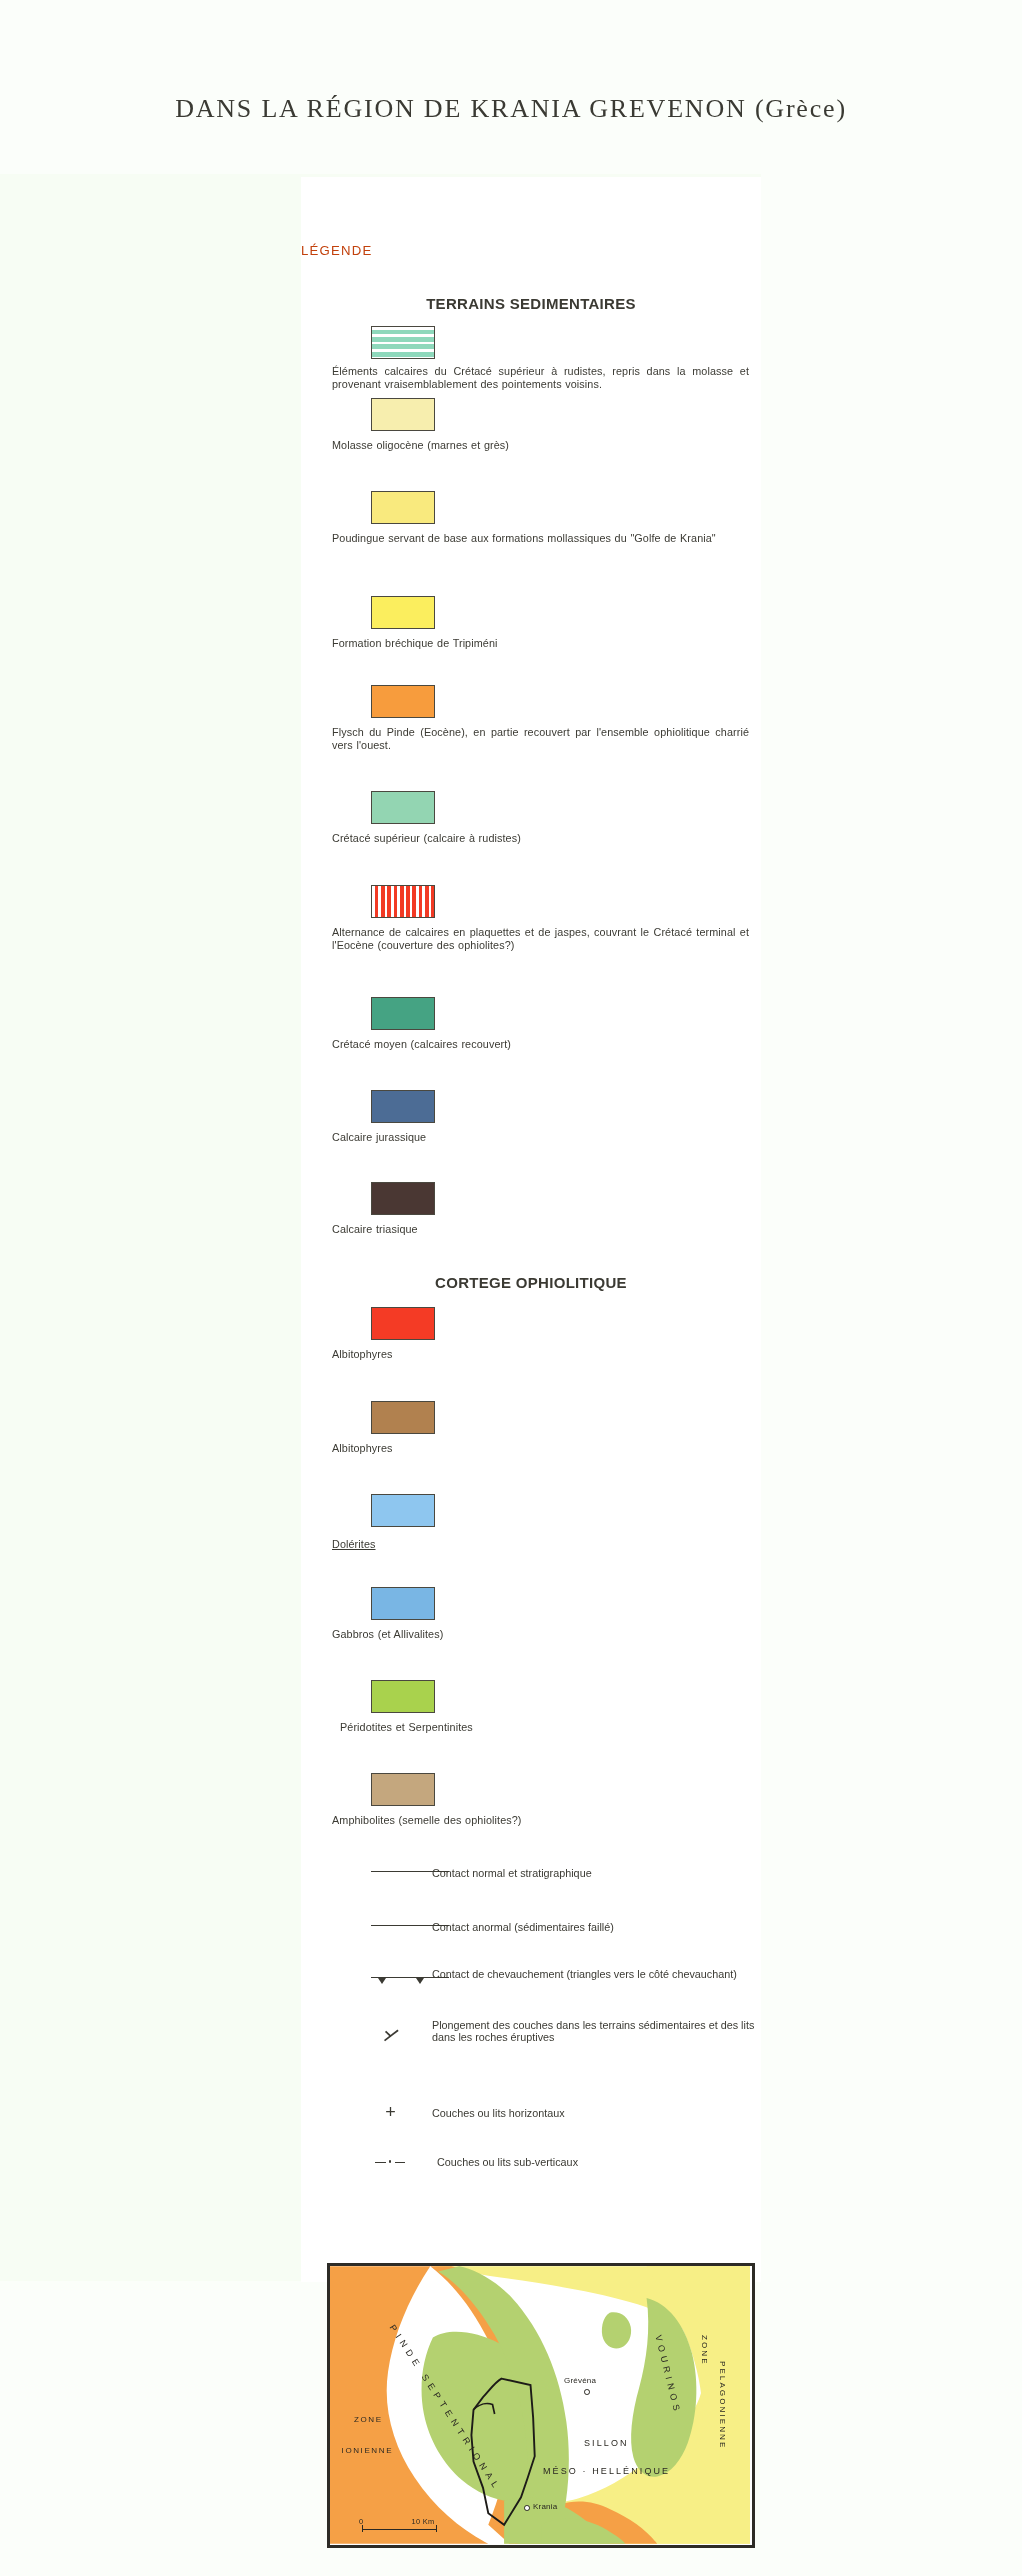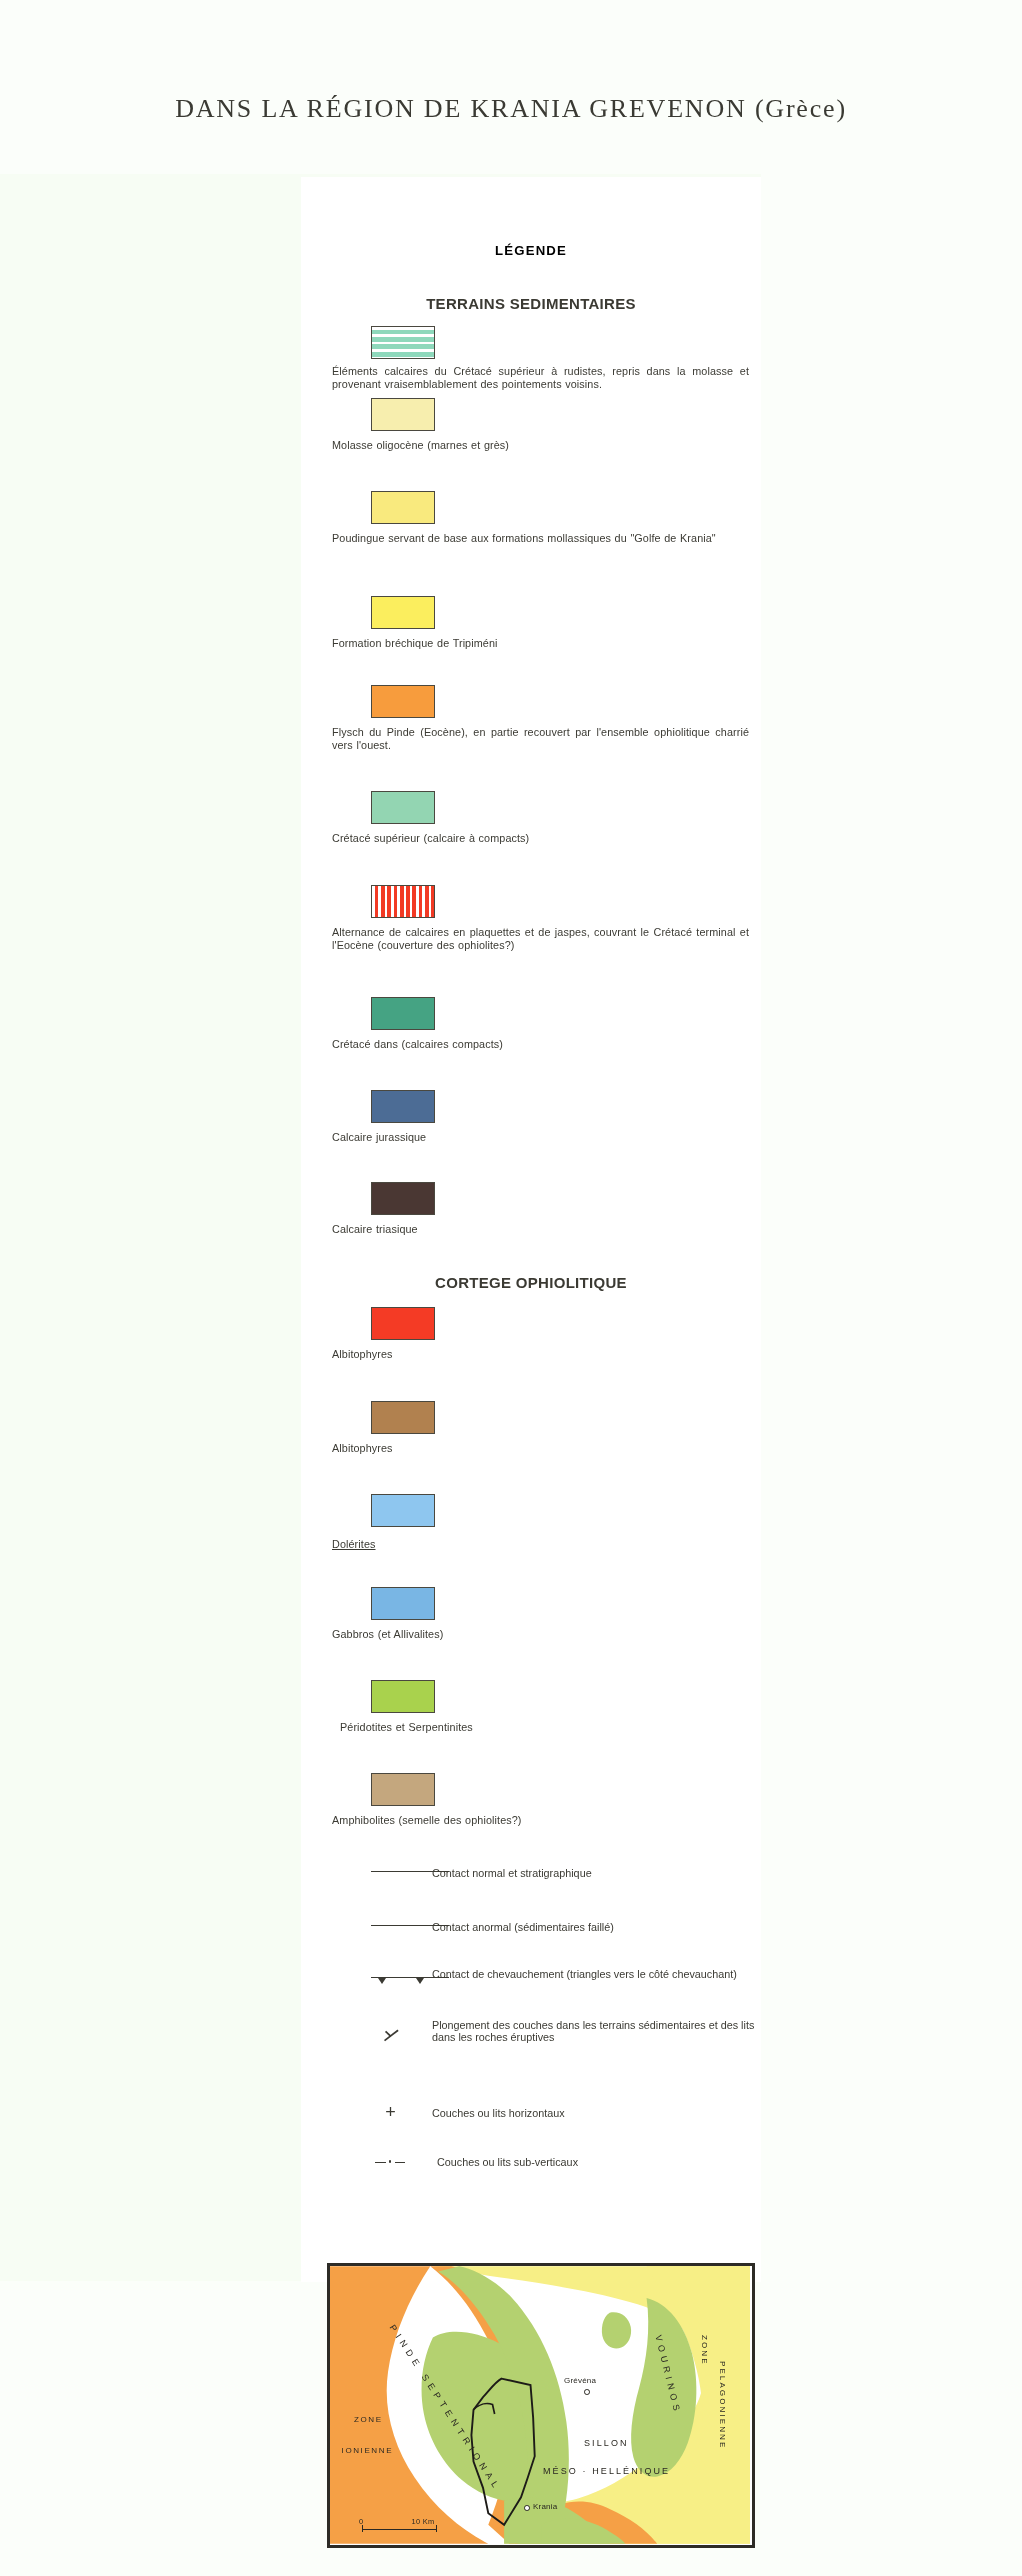--- a/index.html
+++ b/index.html
@@ -38,22 +38,22 @@
   
   #legend-panel{
     position:absolute;
     left:301px;top:177px;
     width:460px;height:2105px;
     background:#ffffff;
   }
   #legend-panel-inner{position:absolute;left:0;top:0;width:460px;height:2105px;}
 
   .legend-title{
-    position:absolute;left:0;width:460px;text-align:center;
-    font-size:13.2px;letter-spacing:1.2px;font-weight:700;color:#000000;
+    position:absolute;left:0;width:460px;
+    font-size:13.2px;letter-spacing:1.2px;font-weight:400;color:#c2410c;
   }
   .section-title{
     position:absolute;left:0;width:460px;text-align:center;
     font-size:15px;letter-spacing:0.3px;font-weight:bold;color:#3b3a33;
   }
 
   
   .entry{position:absolute;left:0;width:460px;}
   .swatch{
     position:absolute;left:70px;
@@ -198,31 +198,31 @@
       <div class="entry-label" style="top:41px;">Formation bréchique de Tripiméni</div>
     </div>
 
     <div class="entry" style="top:508px;">
       <div class="swatch" style="top:0;background:#f79c3d;"></div>
       <div class="entry-label" style="top:41px;">Flysch du Pinde (Eocène), en partie recouvert par l'ensemble ophiolitique charrié vers l'ouest.</div>
     </div>
 
     <div class="entry" style="top:614px;">
       <div class="swatch" style="top:0;background:#93d5b2;"></div>
-      <div class="entry-label" style="top:41px;">Crétacé supérieur (calcaire à compacts)</div>
+      <div class="entry-label" style="top:41px;">Crétacé supérieur (calcaire à rudistes)</div>
     </div>
 
     <div class="entry" style="top:708px;">
       <div class="swatch sw-striped-v" style="top:0;"></div>
       <div class="entry-label" style="top:41px;">Alternance de calcaires en plaquettes et de jaspes, couvrant le  Crétacé  terminal  et l'Eocène (couverture des ophiolites?)</div>
     </div>
 
     <div class="entry" style="top:820px;">
       <div class="swatch" style="top:0;background:#45a383;"></div>
-      <div class="entry-label" style="top:41px;">Crétacé dans (calcaires compacts)</div>
+      <div class="entry-label" style="top:41px;">Crétacé moyen (calcaires recouvert)</div>
     </div>
 
     <div class="entry" style="top:913px;">
       <div class="swatch" style="top:0;background:#4c6c95;"></div>
       <div class="entry-label" style="top:41px;">Calcaire jurassique</div>
     </div>
 
     <div class="entry" style="top:1005px;">
       <div class="swatch" style="top:0;background:#4a3733;"></div>
       <div class="entry-label" style="top:41px;">Calcaire triasique</div>

